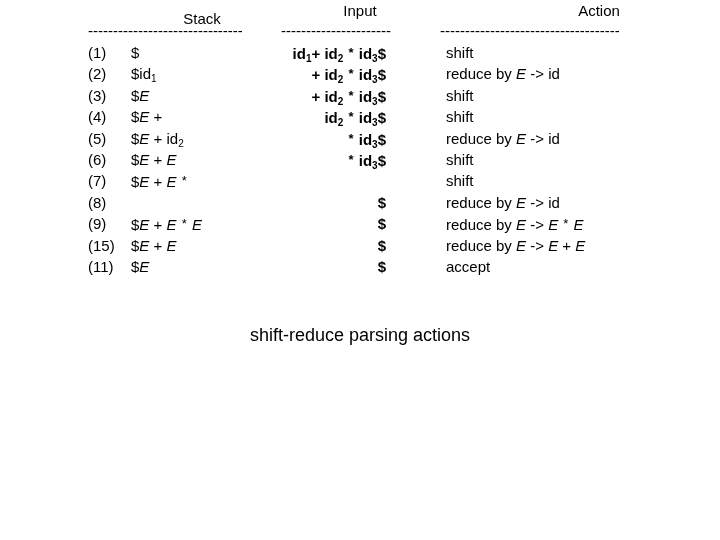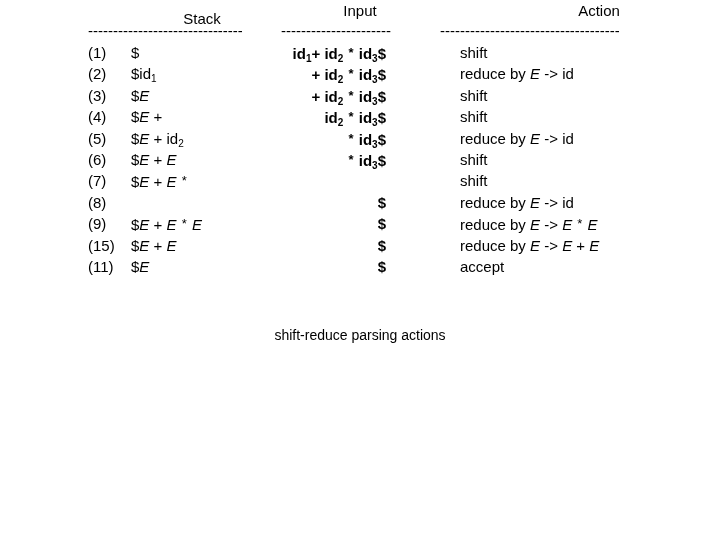--- a/index.html
+++ b/index.html
@@ -78,21 +78,21 @@
     left: 131px;
     text-align: left;
   }
   .cell-input {
     left: 246px;
     width: 140px;
     text-align: right;
     font-weight: bold;
   }
   .cell-action {
-    left: 460px;
+    left: 446px;
     text-align: left;
   }
 
   
   .it  { font-style: italic; }
   .sub {
     font-size: 10px;
     vertical-align: -0.28em;
     letter-spacing: 0;
   }
@@ -102,21 +102,21 @@
     padding: 0 1px;
   }
 
   
   #caption {
     position: absolute;
     left: 0;
     top: 325px;
     width: 720px;
     text-align: center;
-    font-size: 14px;
+    font-size: 18px;
     line-height: 20px;
   }
 </style>
 </head>
 <body>
 
 <div id="slide">
 
   <div class="col-header" id="hdr-stack">Stack</div>
   <div class="col-header" id="hdr-input">Input</div>

